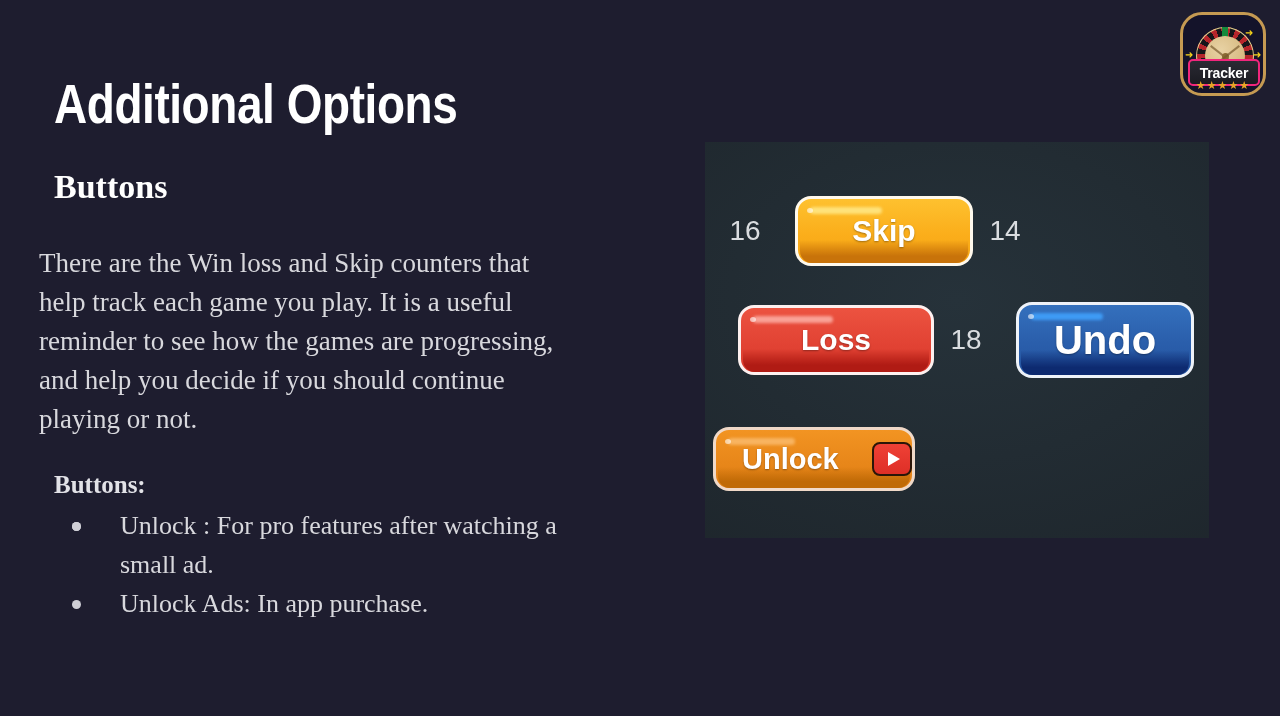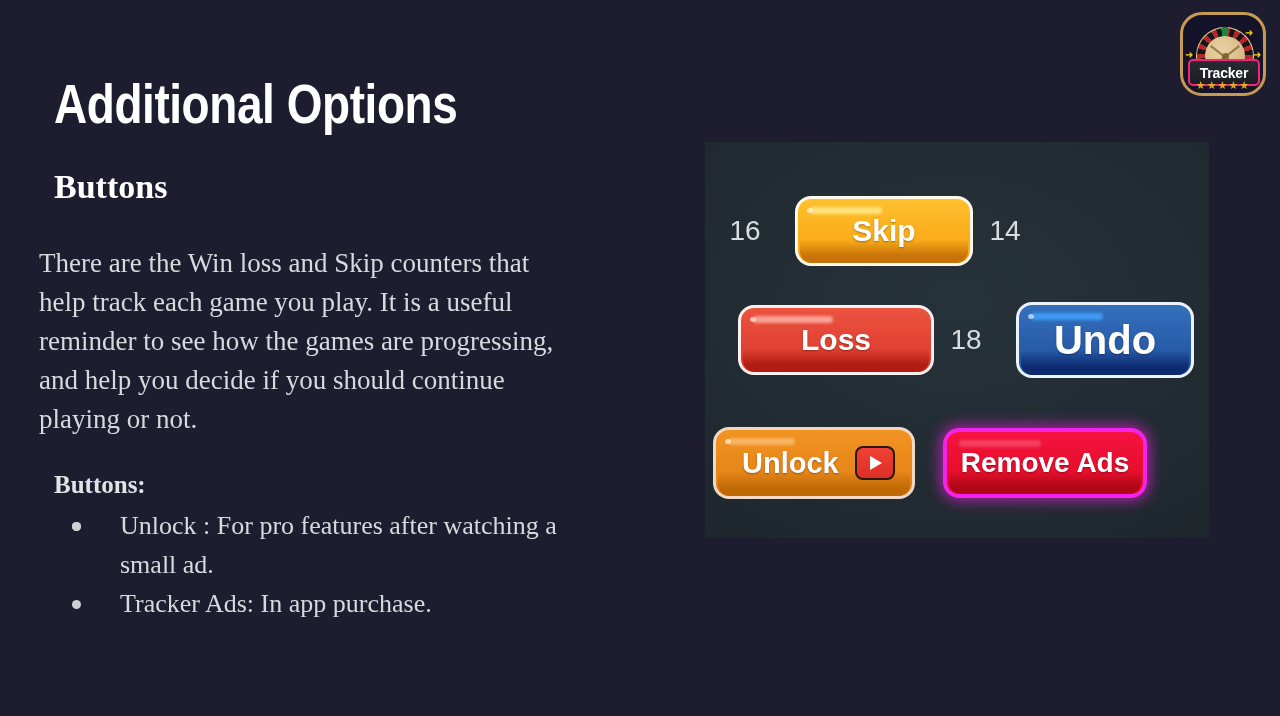--- a/index.html
+++ b/index.html
@@ -201,23 +201,23 @@
 
   .btn-undo {
     width: 178px; height: 76px;
     font-size: 40px;
     background: linear-gradient(180deg, #3470bd 0%, #2a5eab 55%, #2454a0 100%);
   }
   .btn-undo .lip { background: linear-gradient(180deg, rgba(10,35,95,0) 0%, #0d2a70 70%); }
   .btn-undo .gloss { background: #3e9bf5; }
 
   .btn-unlock {
-    width: 202px; height: 72px;
+    width: 202px; height: 64px;
     font-size: 29px;
-    justify-content: flex-start;
+    justify-content: space-between;
     padding-left: 26px;
     background: linear-gradient(180deg, #f29422 0%, #e8871a 55%, #e07f15 100%);
     border-color: rgba(240,228,224,0.88);
   }
   .btn-unlock .lip { background: linear-gradient(180deg, rgba(190,96,4,0) 0%, #c06a06 70%); }
   .btn-unlock .gloss { background: rgba(255,205,140,0.6); width: 34%; }
 
   .play-badge {
     position: relative;
     z-index: 3;
@@ -382,21 +382,21 @@
   <ul class="bullet-list">
     <li class="bullet-item">
       <span class="dot"></span>
     </li>
     <li class="bullet-item">
       <span class="dot"></span>
       <span>Unlock : For pro features after watching a small ad.</span>
     </li>
     <li class="bullet-item">
       <span class="dot"></span>
-      <span>Tracker Ads:  In app purchase.</span>
+      <span>Unlock Ads:  In app purchase.</span>
     </li>
   </ul>
 
   <div class="app-panel">
 
     <div class="btn-row row-1">
       <div class="cell">
         <div class="counter">16</div>
       </div>
       <div class="gap-mid"></div>
@@ -437,25 +437,20 @@
       <div class="gbtn btn-unlock">
         <span class="lip"></span>
         <span class="gloss"></span>
         <span class="gloss-dot"></span>
         <span class="blabel">Unlock</span>
         <span class="play-badge">
           <span class="tri"></span>
         </span>
       </div>
       <div style="width:28px"></div>
-      <div class="gbtn btn-removeads">
-        <span class="lip"></span>
-        <span class="gloss"></span>
-        <span class="blabel">Remove Ads</span>
-      </div>
     </div>
 
   </div>
 
   <div class="app-logo">
     <div class="wheel">
       <div class="wheel-green"></div>
       <div class="wheel-inner">
         <div class="wheel-hub"></div>
       </div>

